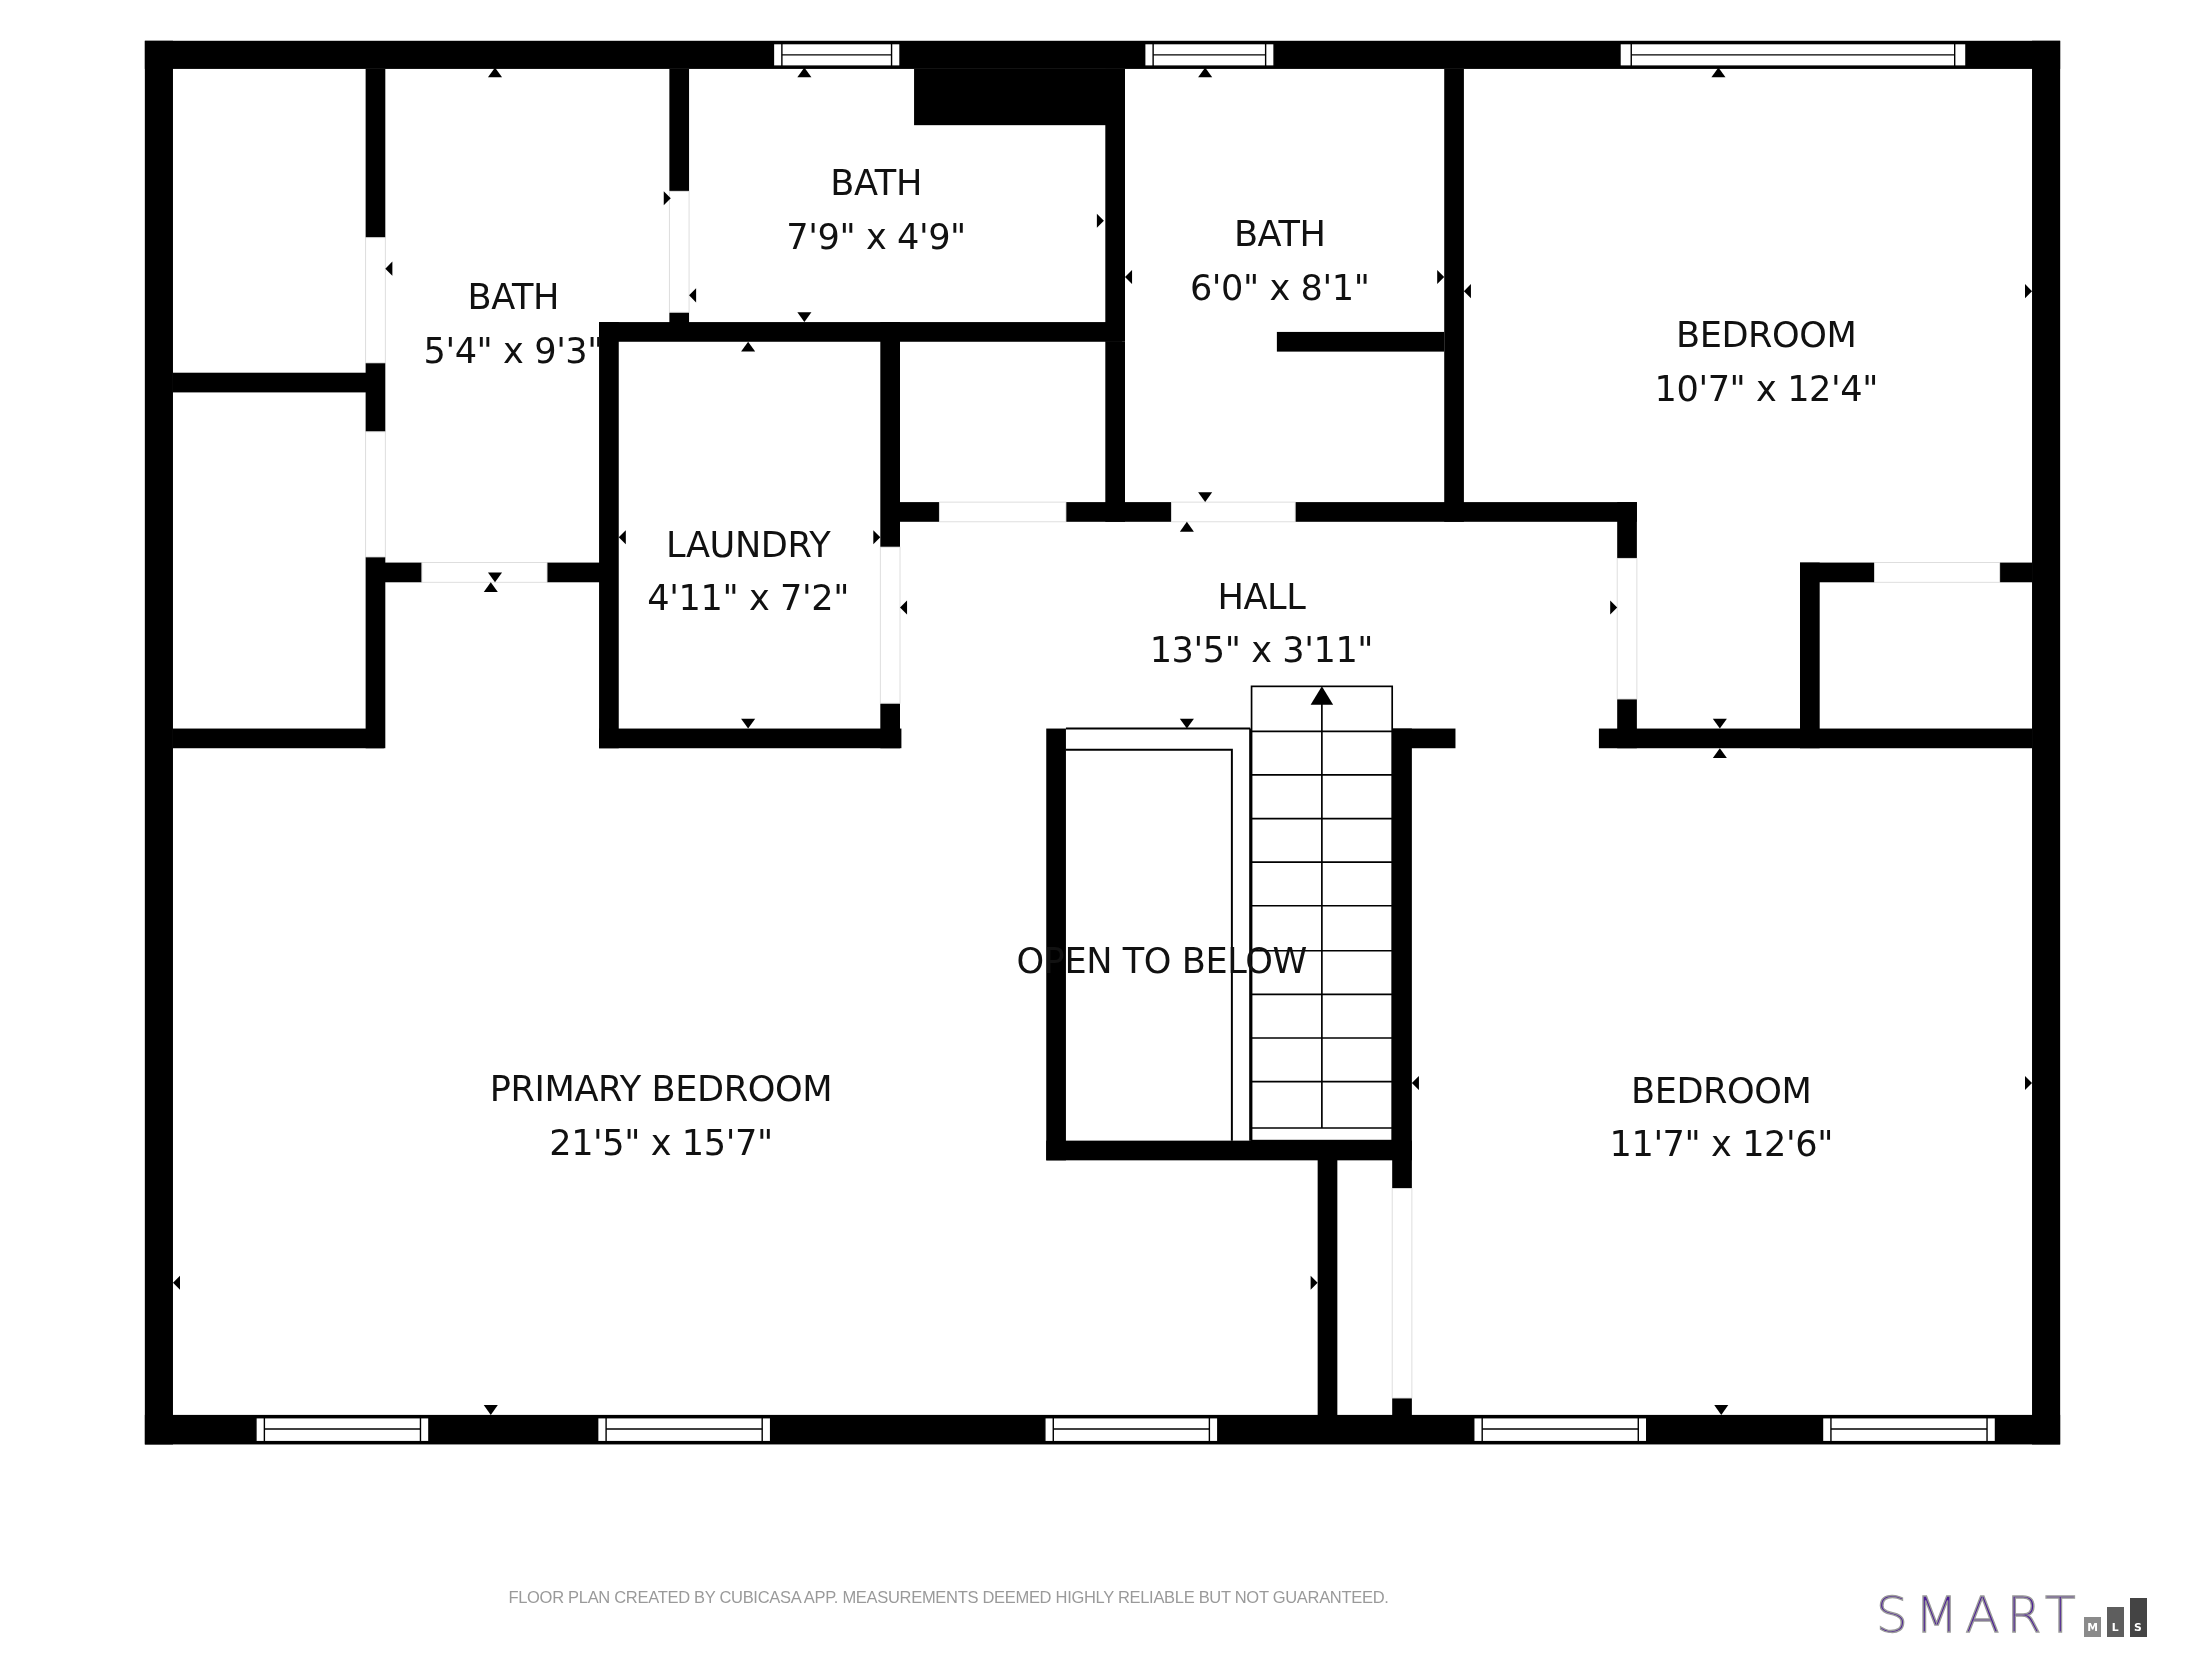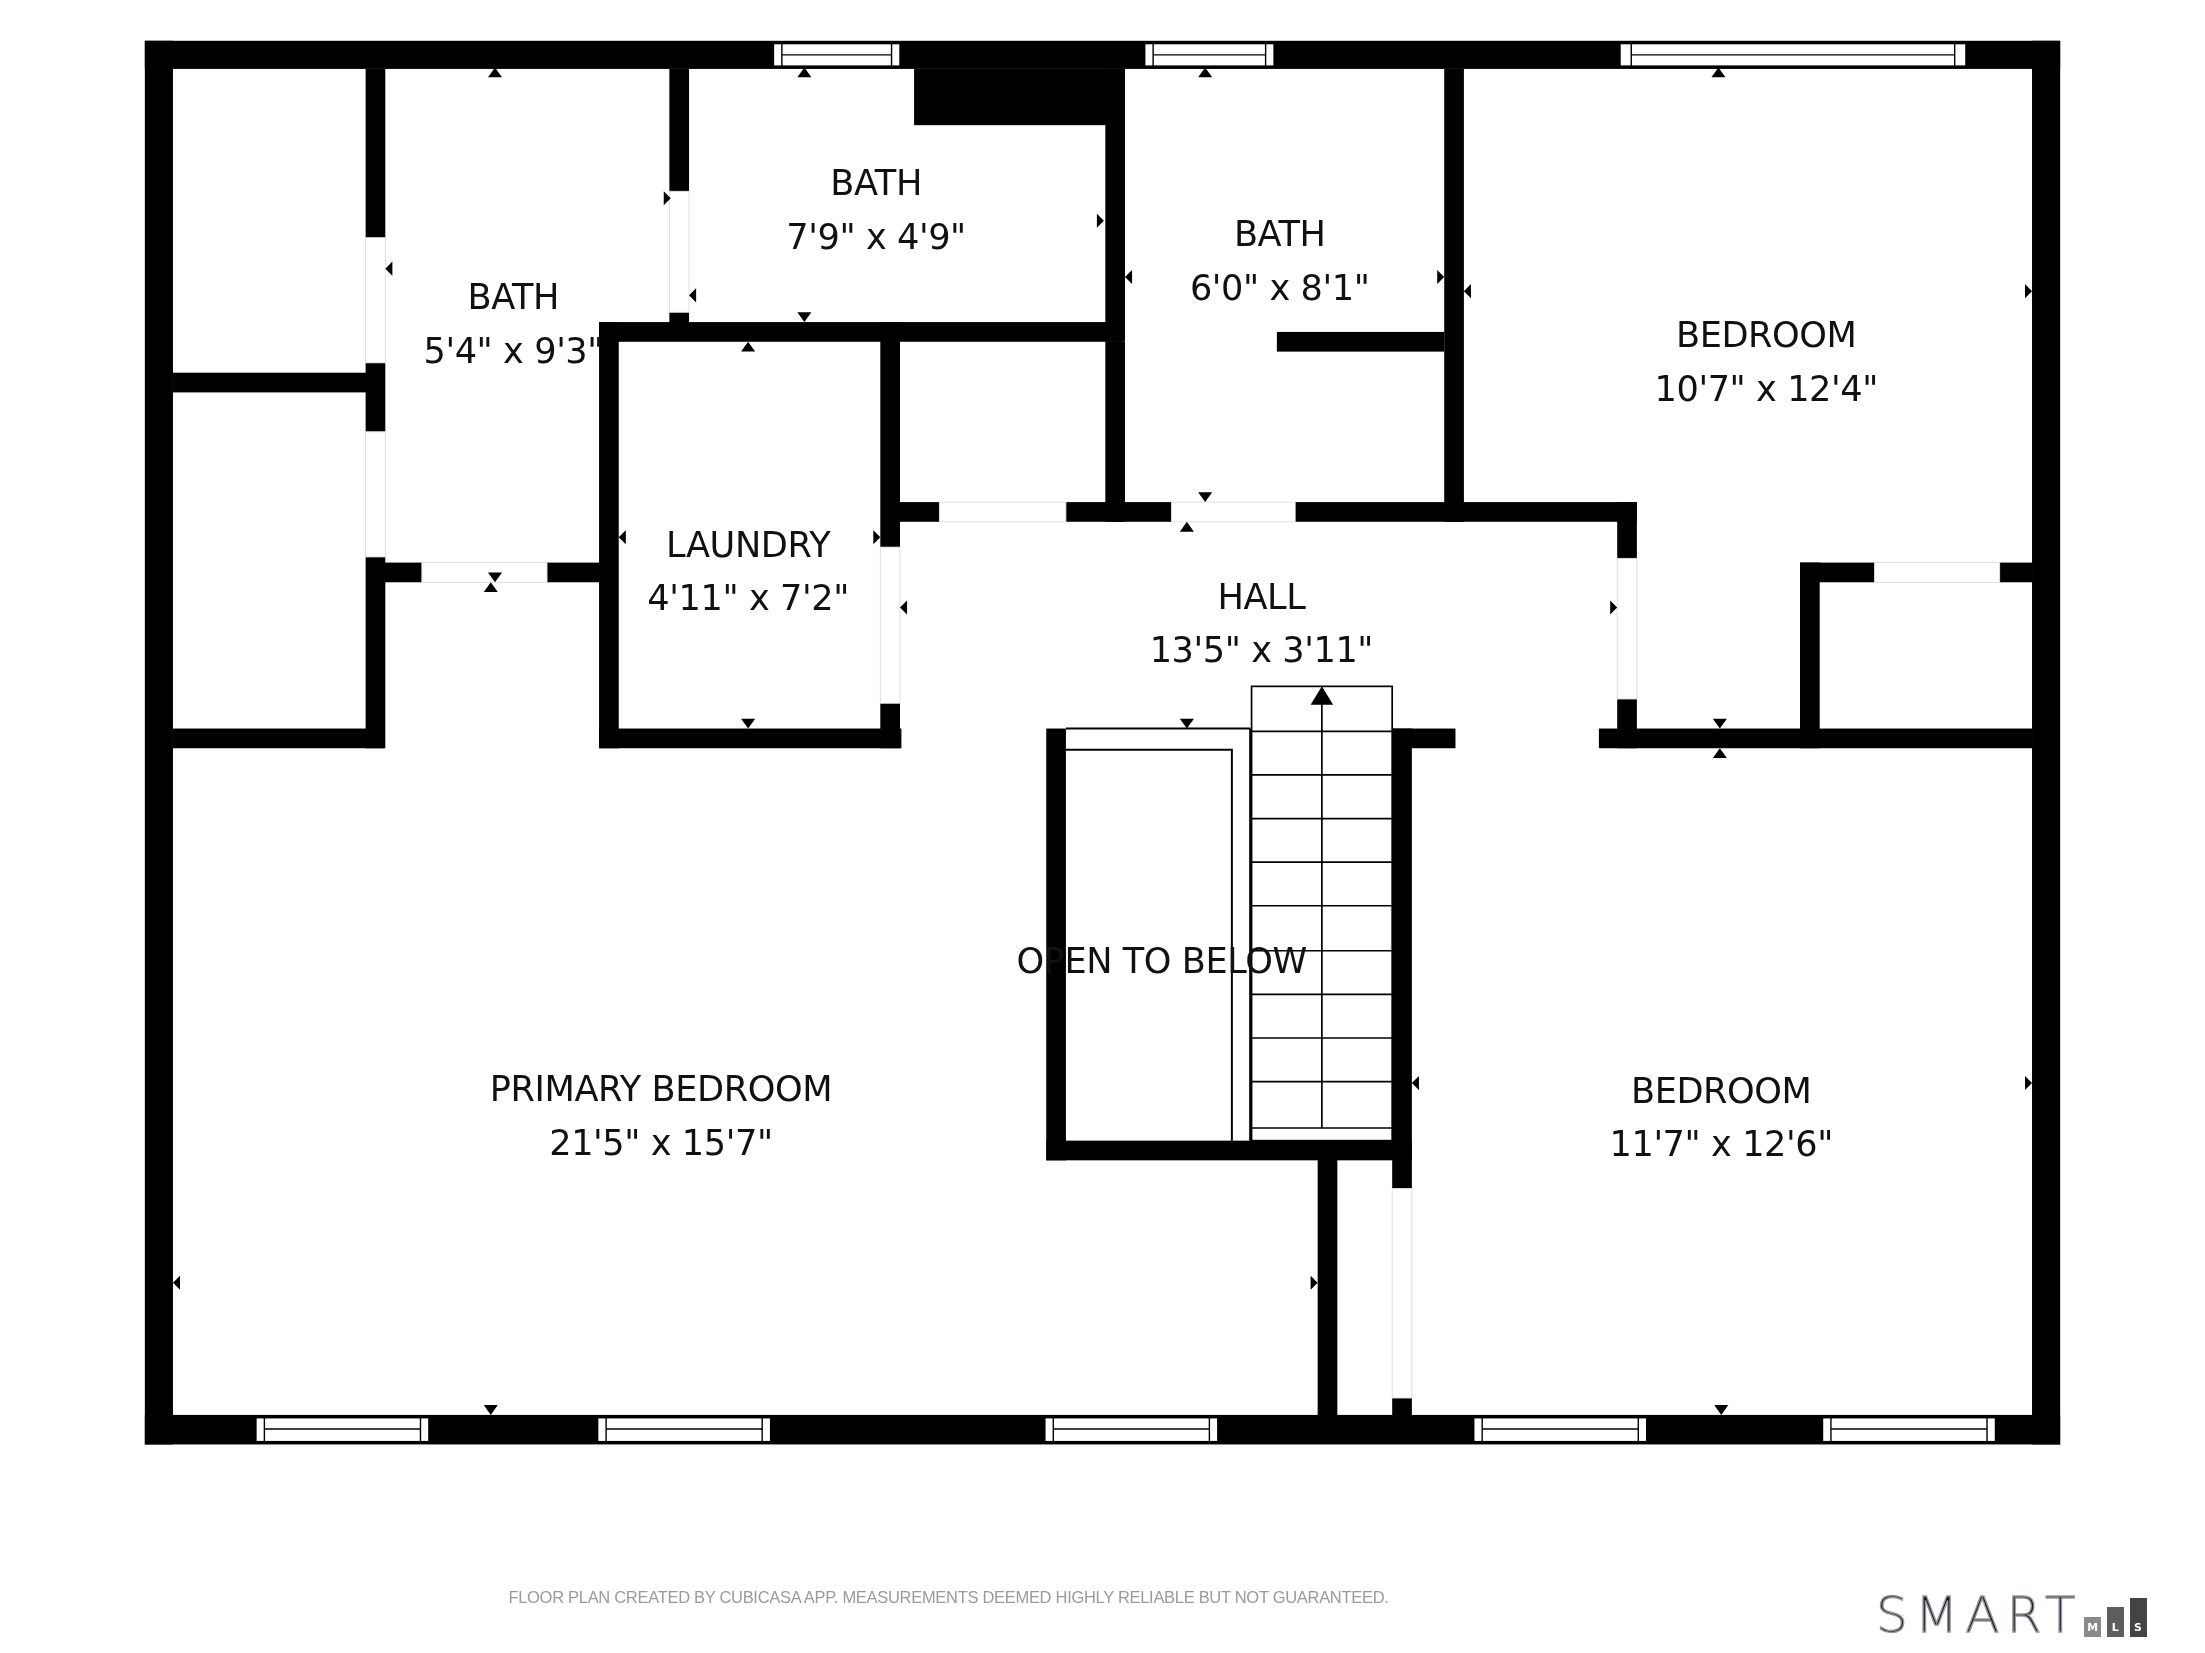--- a/index.html
+++ b/index.html
@@ -19,21 +19,21 @@
     }
     .disclaimer {
       position: absolute; left: 0; width: 1897px; top: 1588px;
       text-align: center; color: #9a9a9a;
       font-family: "Liberation Sans", "DejaVu Sans", sans-serif;
       font-size: 16.5px; letter-spacing: -0.3px;
     }
     .logo { position: absolute; left: 1876px; top: 1592px; height: 46px; display: flex; align-items: flex-end; }
     .logo-word {
       font-family: "DejaVu Sans", sans-serif; font-size: 50px; line-height: 46px;
-      color: #0f172a; -webkit-text-stroke: 1.4px #9a9a9a; letter-spacing: 7.2px; font-weight: 300; margin-top: 47px;
+      color: #4c1d95; -webkit-text-stroke: 1.4px #9a9a9a; letter-spacing: 7.2px; font-weight: 300; margin-top: 47px;
     }
     .logo-bars { display: flex; align-items: flex-end; gap: 5.7px; margin-left: 1.4px; margin-bottom: 1.4px; }
     .logo-bar {
       width: 17px; color: #ffffff; font-family: "DejaVu Sans", sans-serif; font-weight: bold;
       font-size: 10.8px; display: flex; align-items: flex-end; justify-content: center; padding-bottom: 2.2px; box-sizing: border-box;
     }
   </style>
 </head>
 <body>
 

